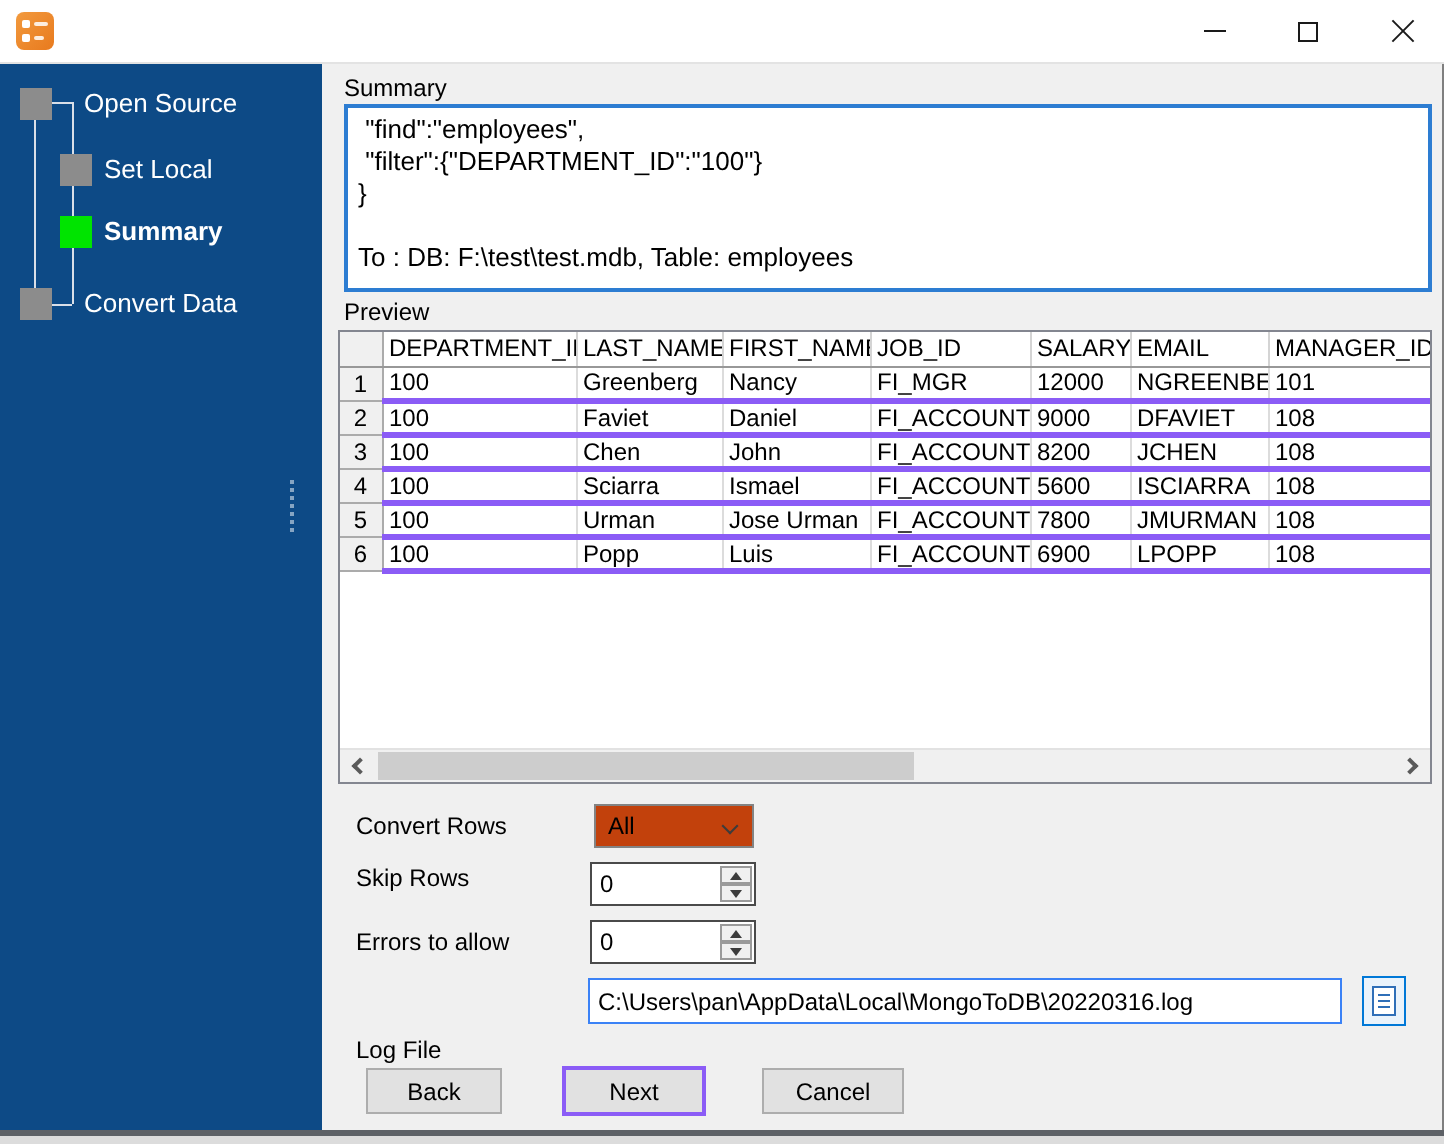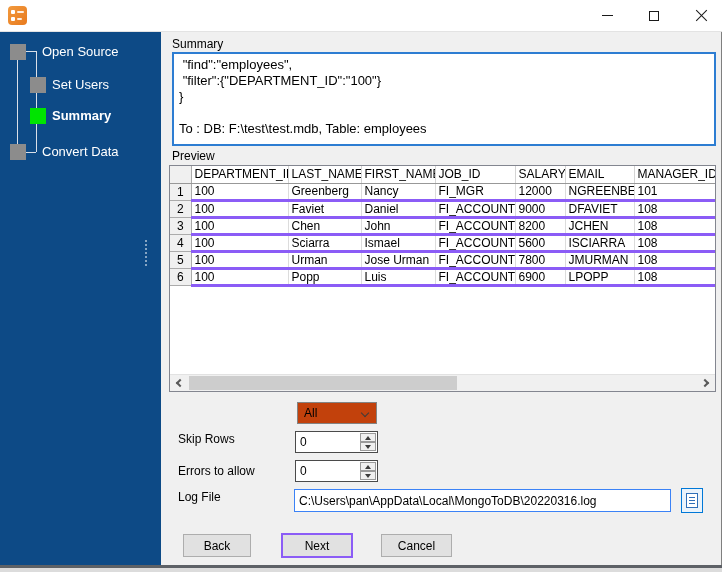--- a/index.html
+++ b/index.html
@@ -106,21 +106,21 @@
     <div class="conn" style="left:36px; top:19px; width:1px; height:101px;"></div>
     <div class="conn" style="left:26px; top:19px; width:10px; height:1px;"></div>
     <div class="conn" style="left:26px; top:120px; width:10px; height:1px;"></div>
 
     <div>
       <div class="step-square" style="left:10px; top:12px;"></div>
       <div class="step-label" style="left:42px; top:12px;">Open Source</div>
     </div>
     <div>
       <div class="step-square" style="left:30px; top:45px;"></div>
-      <div class="step-label" style="left:52px; top:45px;">Set Users</div>
+      <div class="step-label" style="left:52px; top:45px;">Set Local</div>
     </div>
     <div>
       <div class="step-square active" style="left:30px; top:76px;"></div>
       <div class="step-label bold" style="left:52px; top:76px;">Summary</div>
     </div>
     <div>
       <div class="step-square" style="left:10px; top:112px;"></div>
       <div class="step-label" style="left:42px; top:112px;">Convert Data</div>
     </div>
 
@@ -228,20 +228,21 @@
       <div class="hs-arrow left">
           <span class="chev l"></span>
         </div>
       <div class="hs-thumb"></div>
       <div class="hs-arrow right">
           <span class="chev r"></span>
         </div>
     </div>
   </div>
 
+  <div class="lbl" style="left:178px; top:402px; height:22px; line-height:22px;">Convert Rows</div>
   <div class="combo">
     <span>All</span>
     <span class="chev-dd"></span>
   </div>
 
   <div class="lbl" style="left:178px; top:428px; height:22px; line-height:22px;">Skip Rows</div>
   <div class="spin" style="left:295px; top:431px;">
     <input value="0" style="">
     <div class="btns">
       <div class="sb up">
@@ -259,21 +260,21 @@
     <div class="btns">
       <div class="sb up">
           <span class="tri-up"></span>
         </div>
       <div class="sb dn">
           <span class="tri-dn"></span>
         </div>
     </div>
   </div>
 
-  <div class="lbl" style="left:178px; top:486px; height:23px; line-height:23px;">Log File</div>
+  <div class="lbl" style="left:178px; top:514px; height:23px; line-height:23px;">Log File</div>
   <input class="logfile" value="C:\Users\pan\AppData\Local\MongoToDB\20220316.log" style="">
   <div class="browse-btn">
     <span class="doc-icon"></span>
   </div>
 
   <div class="btn back">Back</div>
   <div class="btn next">Next</div>
   <div class="btn cancel">Cancel</div>
 
   <div class="bottom-dark"></div>

